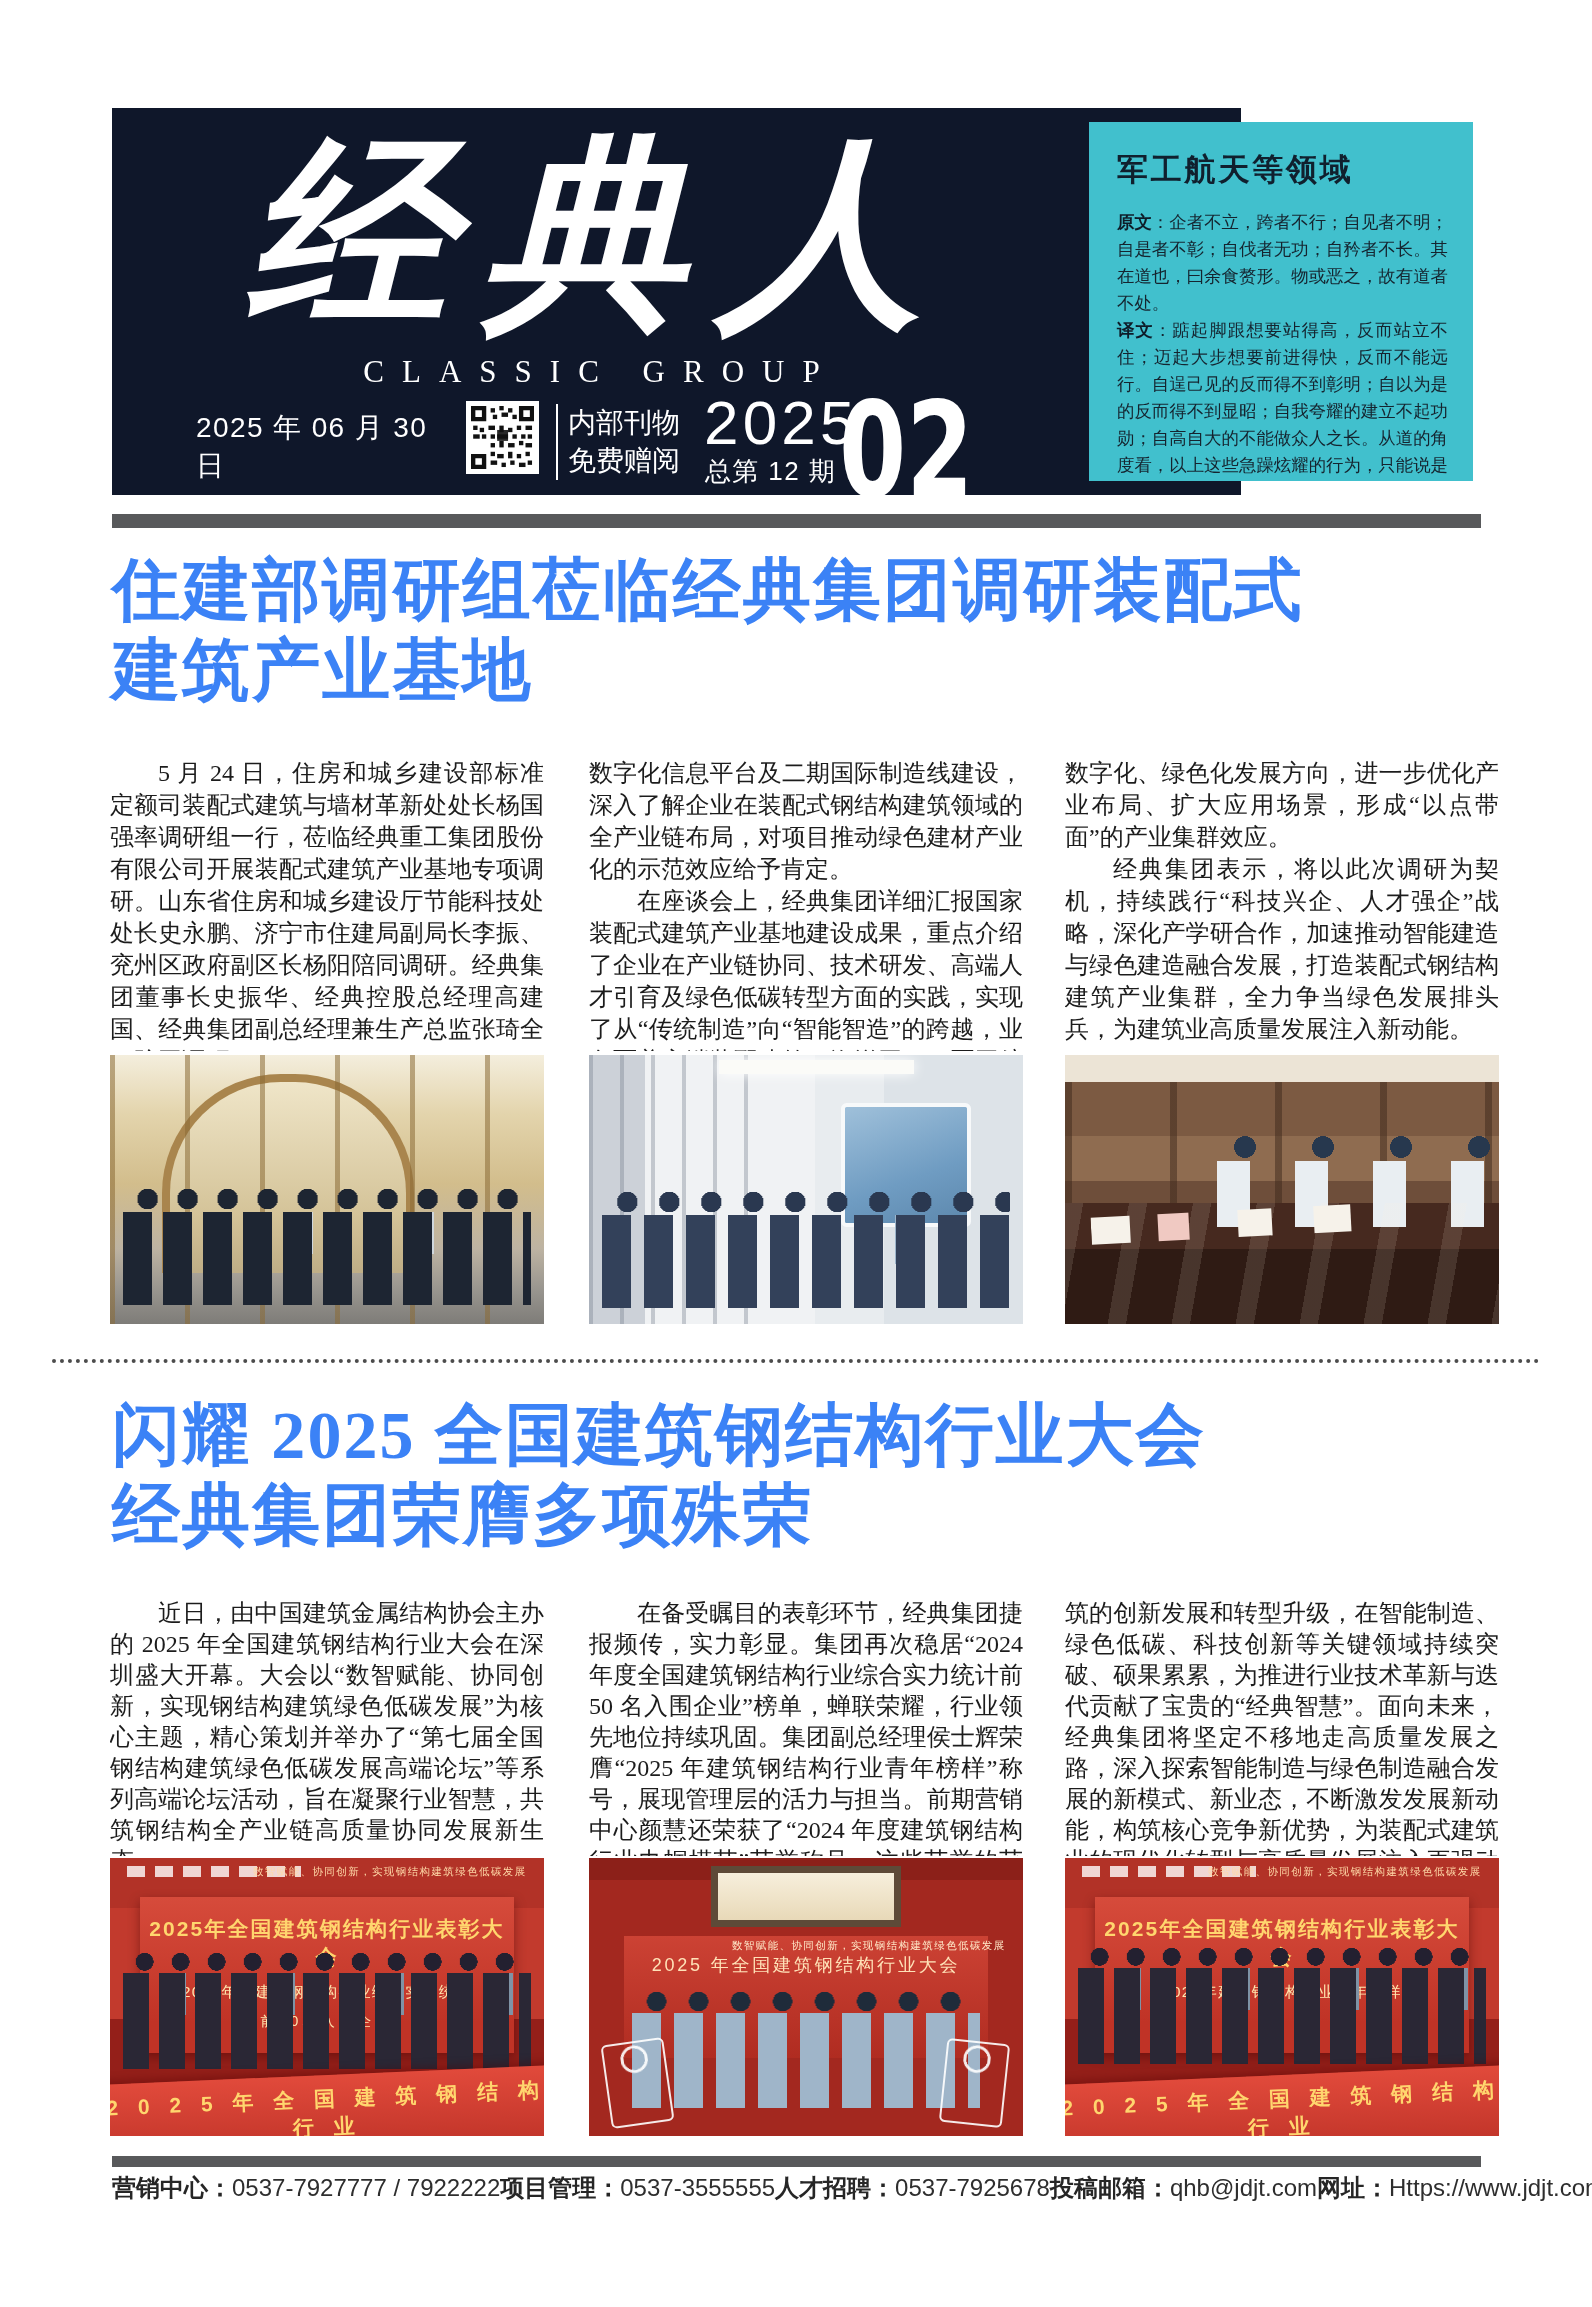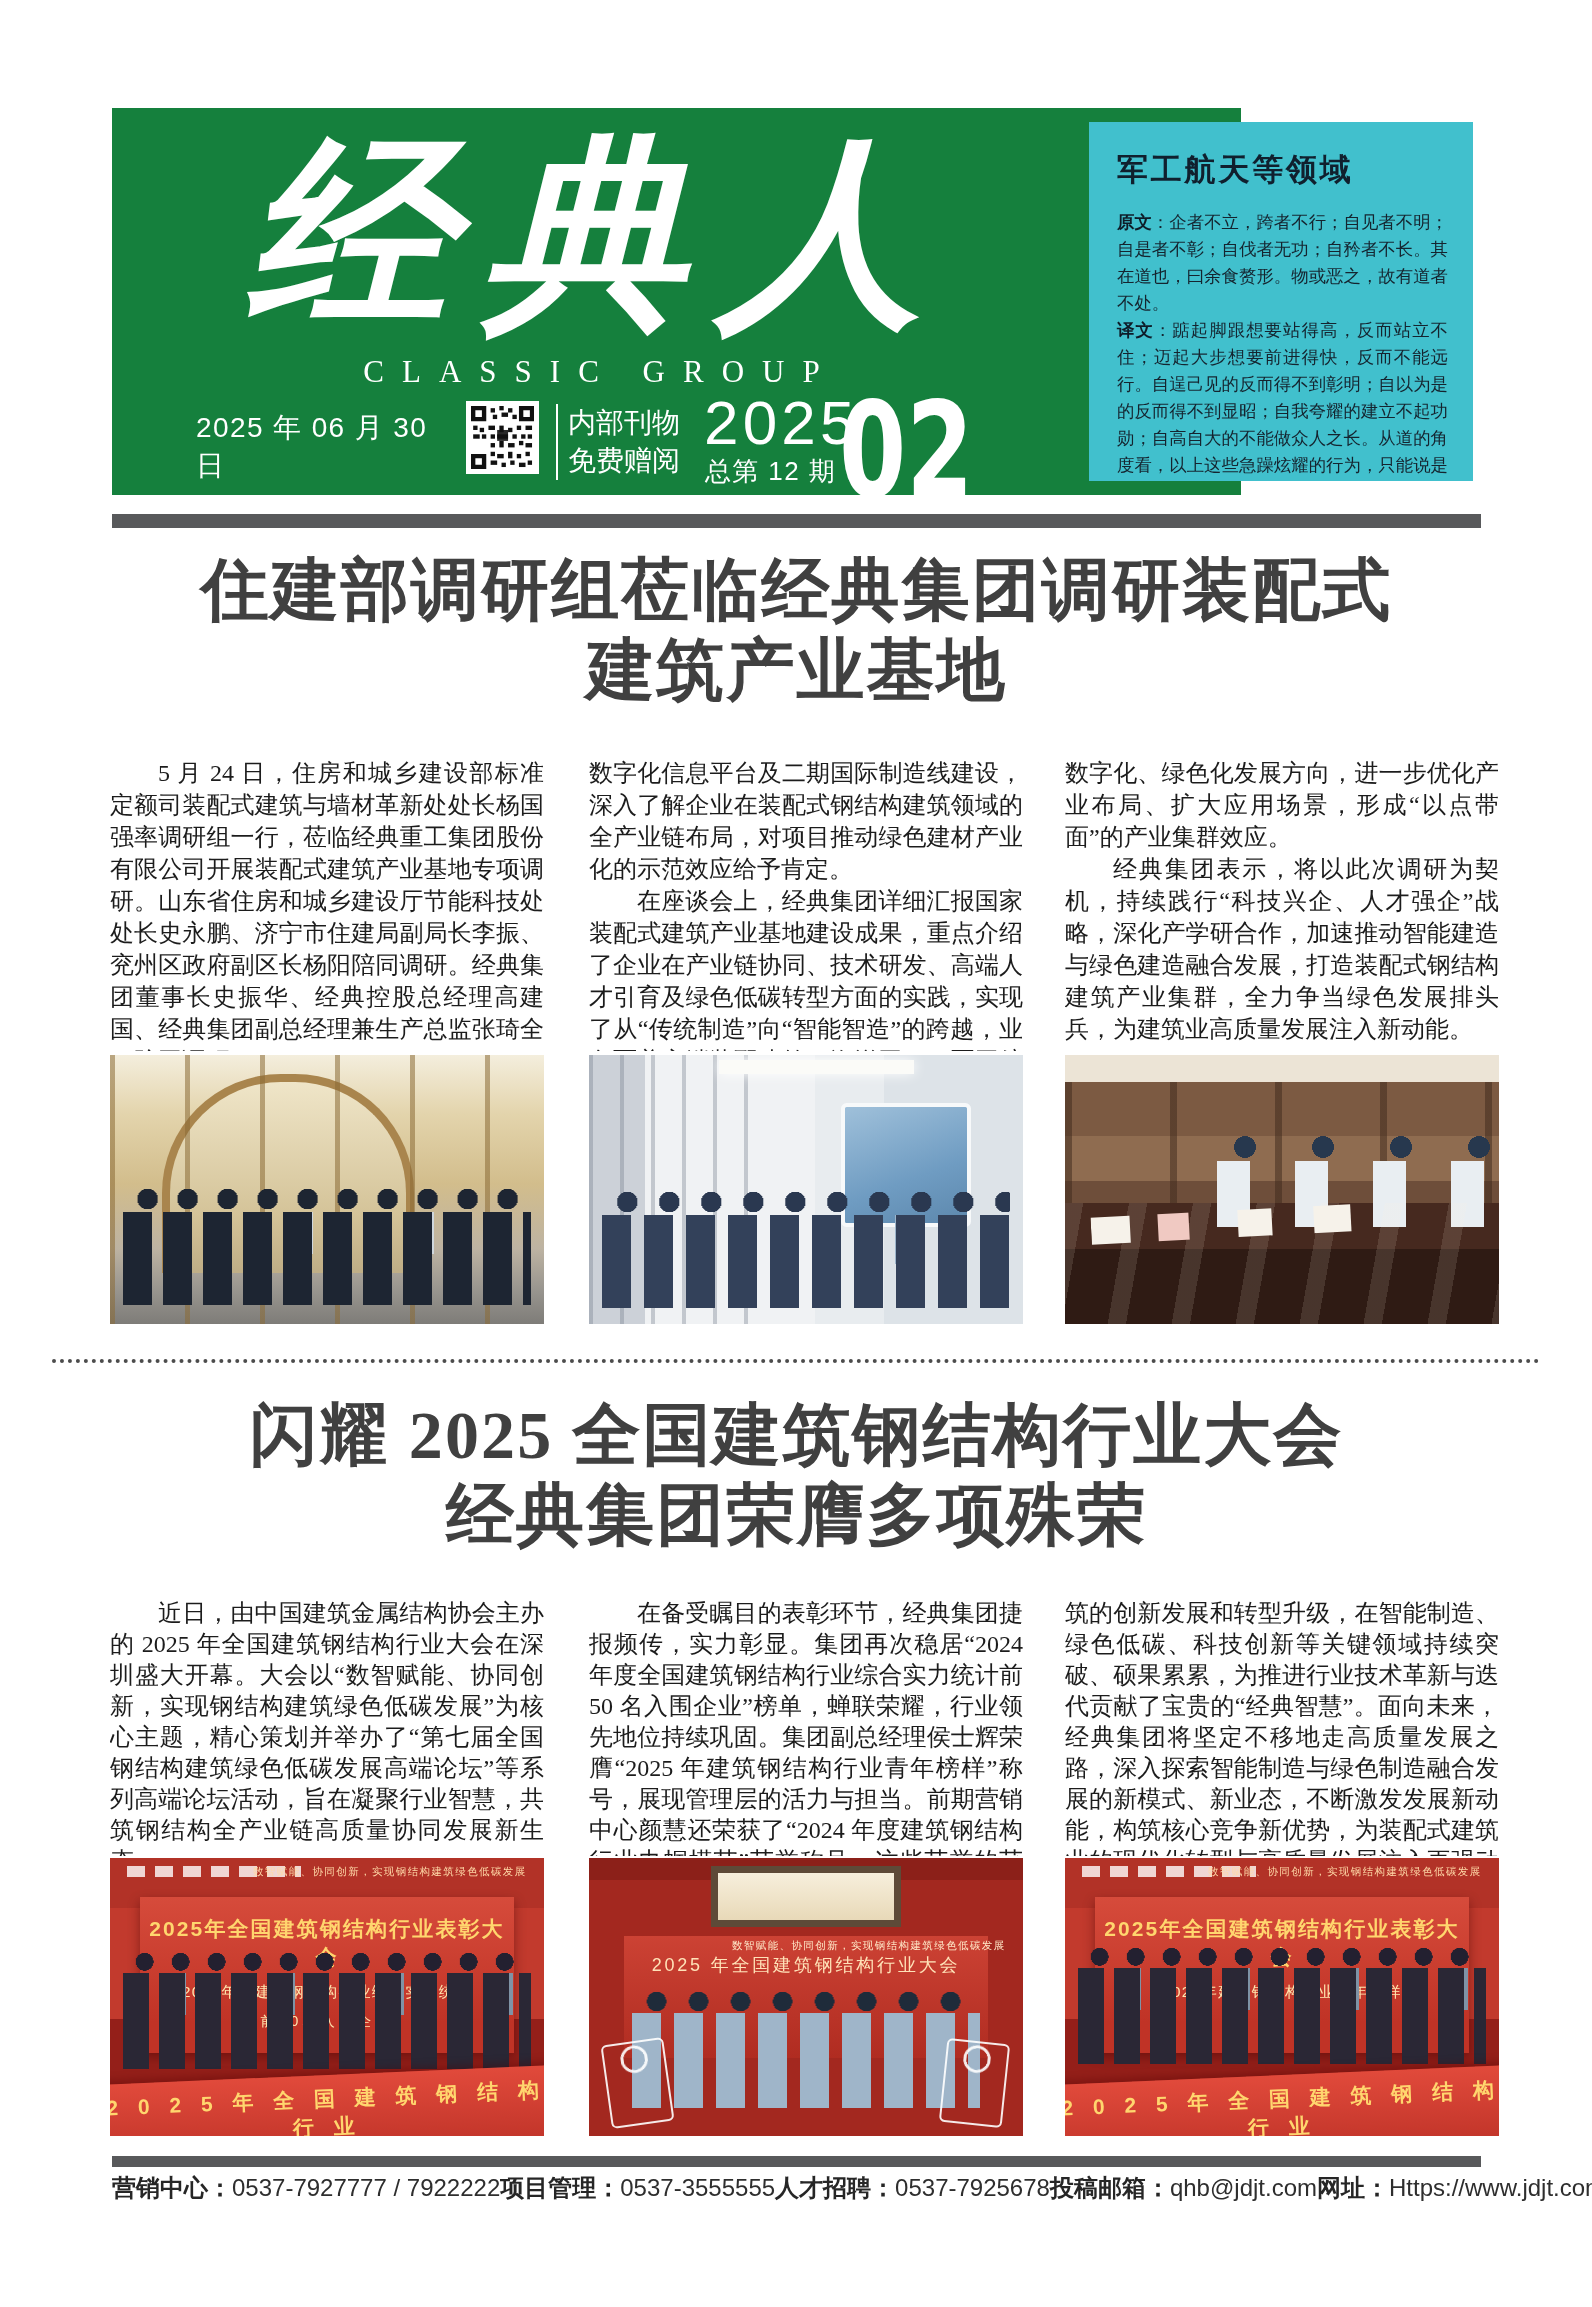--- a/index.html
+++ b/index.html
@@ -1,21 +1,21 @@
 <!DOCTYPE html>
 <html style="font-size:11px"><head>
 <meta charset="utf-8">
 <style>
   html,body{margin:0;padding:0;background:#9a9a9a;}
   *{box-sizing:border-box;}
   .page{position:relative;width:1593px;height:2307px;background:#ffffff;margin:0 auto;
         font-family:"Liberation Serif","DejaVu Serif",serif;color:#1c1c1c;overflow:hidden;}
 
   
-  .masthead{position:absolute;left:112px;top:108px;width:1129px;height:387px;background:#15803d;}
+  .masthead{position:absolute;left:112px;top:108px;width:1129px;height:387px;background:#0f172a;}
   .mast-title{position:absolute;left:0;top:-8.4px;width:977px;height:265px;line-height:265px;text-align:center;
               color:#ffffff;font-size:204px;font-weight:bold;font-style:italic;letter-spacing:32px;
               font-family:"DejaVu Serif","Liberation Serif",serif;white-space:nowrap;}
   .mast-sub{position:absolute;left:0;top:246px;width:977px;text-align:center;color:#ffffff;
             font-size:31px;letter-spacing:18px;font-family:"Liberation Serif",serif;}
   .date-block{position:absolute;left:84px;top:301px;width:251px;text-align:left;color:#ffffff;
               font-family:"Liberation Sans","DejaVu Sans",sans-serif;}
   .date-line1{font-size:28px;letter-spacing:1.4px;}
   .date-line2{font-size:26px;letter-spacing:18px;margin-top:9.8px;}
   .qr{position:absolute;left:354px;top:293px;width:73px;height:73px;background:#ffffff;padding:4.9px;}
@@ -38,21 +38,21 @@
            font-family:"Liberation Sans","DejaVu Sans",sans-serif;}
   .cb-text b{font-weight:bold;color:#0e1c28;}
 
   
   .rule{position:absolute;left:112px;width:1369px;background:#58595b;}
   .rule-1{top:514px;height:14px;}
   .rule-2{top:2156px;height:10.5px;}
   .dotted-divider{position:absolute;left:52px;top:1359px;width:1488px;height:0;border-top:4.2px dotted #4c4c4c;}
 
   
-  .headline{position:absolute;left:112px;width:1369px;text-align:center;color:#404040;font-weight:bold;
+  .headline{position:absolute;left:112px;width:1369px;color:#3b82f6;font-weight:bold;
             font-size:68px;line-height:80px;letter-spacing:2.1px;}
   .headline-1{top:550px;}
   .headline-2{top:1395px;}
 
   
   .col{position:absolute;width:434px;font-size:24px;line-height:32px;text-align:justify;overflow:hidden;}
   .a1 .col{top:757px;height:294px;}
   .a2 .col{top:1598px;height:258px;line-height:31px;}
   .col-0{left:110px;} .col-1{left:589px;} .col-2{left:1065px;}
   .seg{margin:0;} .seg.indent{text-indent:2em;}

